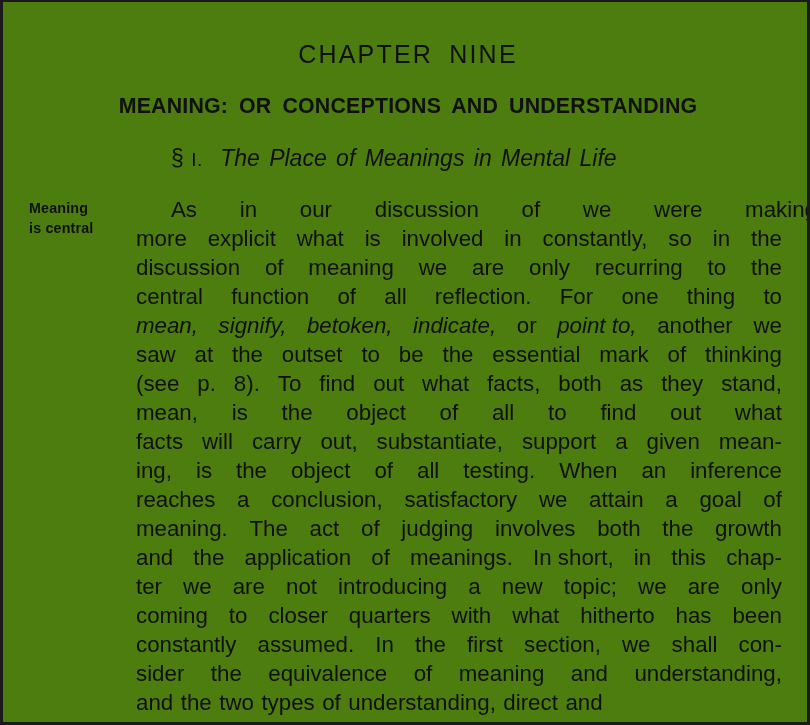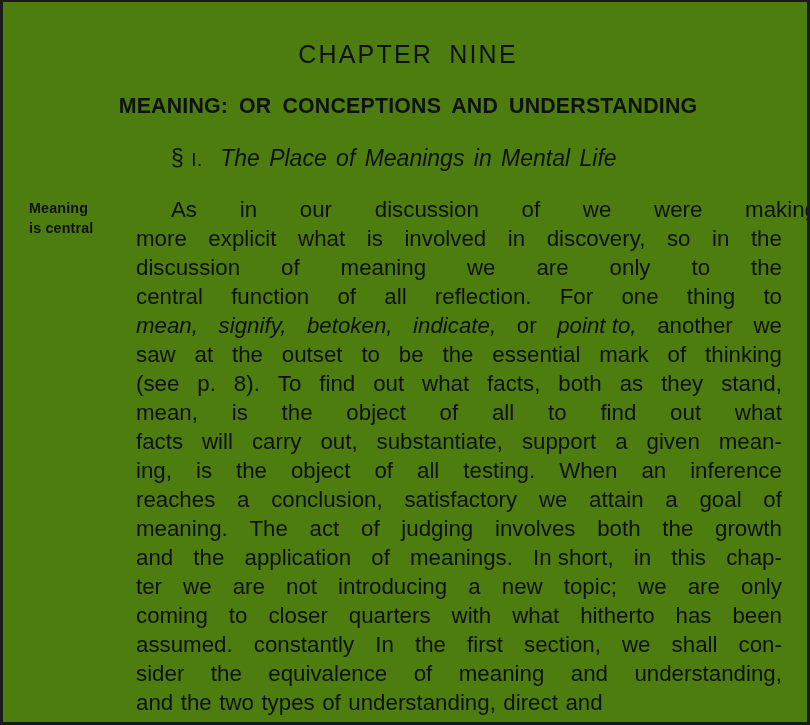--- a/index.html
+++ b/index.html
@@ -168,34 +168,35 @@
         </div>
       </div>
       <div class="tline">
         <div class="j">
           <span class="ro">more</span>
           <span class="ro">explicit</span>
           <span class="ro">what</span>
           <span class="ro">is</span>
           <span class="ro">involved</span>
           <span class="ro">in</span>
-          <span class="ro">discovery,</span>
+          <span class="ro">constantly,</span>
           <span class="ro">so</span>
           <span class="ro">in</span>
           <span class="ro">the</span>
         </div>
       </div>
       <div class="tline">
         <div class="j">
           <span class="ro">discussion</span>
           <span class="ro">of</span>
           <span class="ro">meaning</span>
           <span class="ro">we</span>
           <span class="ro">are</span>
           <span class="ro">only</span>
+          <span class="ro">recurring</span>
           <span class="ro">to</span>
           <span class="ro">the</span>
         </div>
       </div>
       <div class="tline">
         <div class="j">
           <span class="ro">central</span>
           <span class="ro">function</span>
           <span class="ro">of</span>
           <span class="ro">all</span>
@@ -352,22 +353,22 @@
           <span class="ro">quarters</span>
           <span class="ro">with</span>
           <span class="ro">what</span>
           <span class="ro">hitherto</span>
           <span class="ro">has</span>
           <span class="ro">been</span>
         </div>
       </div>
       <div class="tline">
         <div class="j">
+          <span class="ro">constantly</span>
           <span class="ro">assumed.</span>
-          <span class="ro">constantly</span>
           <span class="ro">In</span>
           <span class="ro">the</span>
           <span class="ro">first</span>
           <span class="ro">section,</span>
           <span class="ro">we</span>
           <span class="ro">shall</span>
           <span class="ro">con-</span>
         </div>
       </div>
       <div class="tline">

